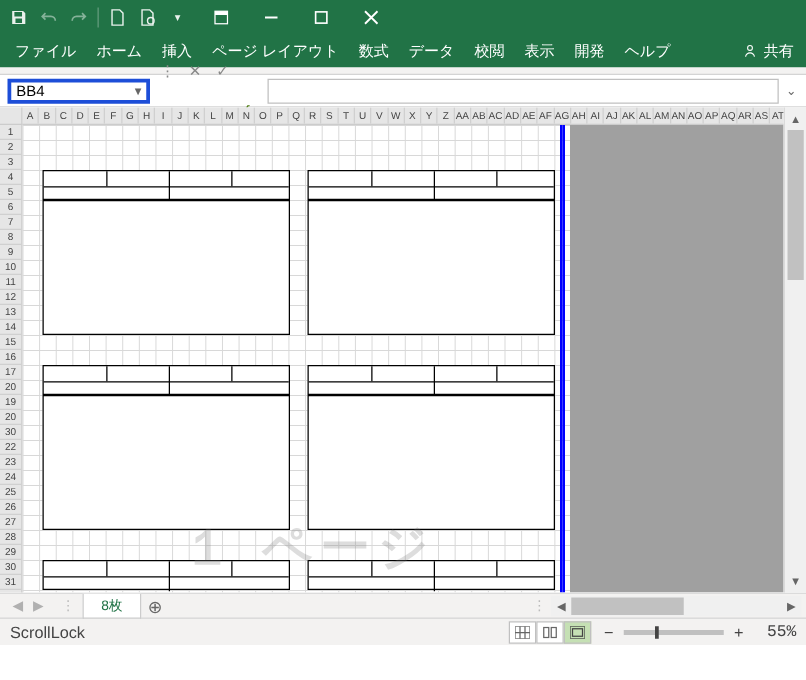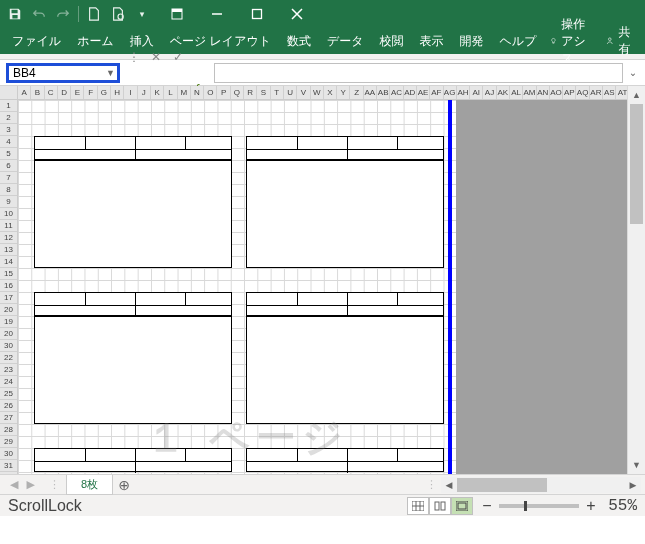--- a/index.html
+++ b/index.html
@@ -61,21 +61,21 @@
   .sheet-tabs { height:20px; display:flex; align-items:center; border-top:1px solid #d4d4d4; font-size:11px; background:#f3f2f1; }
   .st-nav { display:flex; gap:8px; padding:0 10px; color:#b0b0b0; }
   .st-tab { height:20px; padding:2px 14px; border:1px solid #ccc; border-top:none; background:#fff; color:#217346; margin-left:2px; }
   .st-add { width:22px; text-align:center; color:#666; font-size:14px; }
   .st-spacer { flex:1; }
   .hscroll-area { width:200px; height:16px; position:relative; background:#f0f0f0; display:flex; align-items:center; margin-right:4px; }
   .hs-btn { width:16px; height:16px; text-align:center; font-size:9px; color:#666; line-height:16px; }
   .hs-track { flex:1; height:14px; position:relative; }
   .hs-thumb { position:absolute; left:0; height:14px; width:90px; background:#c1c1c1; }
   
-  .statusbar { height:22px; background:#f3f2f1; border-top:1px solid #d4d4d4; display:flex; align-items:center; font-size:16px; padding:0 8px; color:#444; }
+  .statusbar { height:22px; background:#f3f2f1; border-top:1px solid #d4d4d4; display:flex; align-items:center; font-size:13px; padding:0 8px; color:#444; }
   .sb-left { flex:1; }
   .sb-views { display:flex; gap:0; margin-right:8px; }
   .sb-view { width:22px; height:18px; border:1px solid #c0c0c0; display:flex; align-items:center; justify-content:center; background:#fff; }
   .sb-view.active { background:#c5e0b4; }
   .zoom { display:flex; align-items:center; gap:6px; }
   .zoom-track { width:80px; height:4px; background:#c0c0c0; position:relative; }
   .zoom-thumb { position:absolute; top:-3px; left:25px; width:3px; height:10px; background:#444; }
   .zoom-btn { width:12px; text-align:center; color:#444; }
   
   svg { display:block; }
@@ -145,26 +145,20 @@
   <div class="rtab">ホーム</div>
   <div class="rtab">挿入</div>
   <div class="rtab">ページ レイアウト</div>
   <div class="rtab">数式</div>
   <div class="rtab">データ</div>
   <div class="rtab">校閲</div>
   <div class="rtab">表示</div>
   <div class="rtab">開発</div>
   <div class="rtab">ヘルプ</div>
   <div class="ribbon-right">
-    <div class="rright-item">
-      <svg width="14" height="14" viewBox="0 0 16 16">
-          <path fill="none" stroke="#fff" stroke-width="1.2" d="M8 2a4 4 0 00-2 7.5V12h4V9.5A4 4 0 008 2zM6 13h4"></path>
-        </svg>
-      <span>操作アシス</span>
-    </div>
     <div class="rright-item">
       <svg width="14" height="14" viewBox="0 0 16 16">
           <circle cx="8" cy="5" r="2.2" fill="none" stroke="#fff"></circle>
           <path d="M4 13c0-2 2-3.5 4-3.5s4 1.5 4 3.5" fill="none" stroke="#fff"></path>
         </svg>
       <span>共有</span>
     </div>
   </div>
 </div>
 

